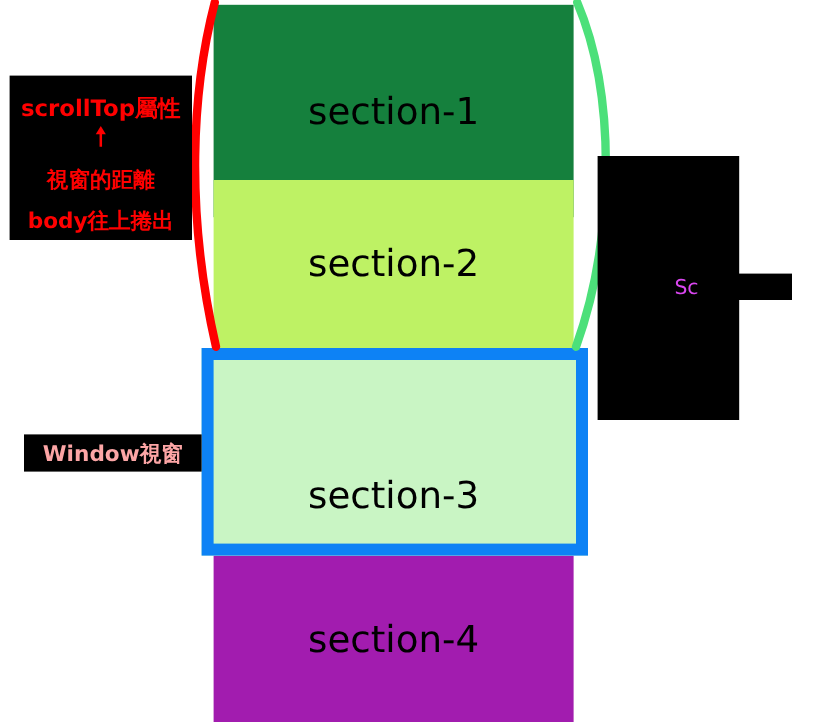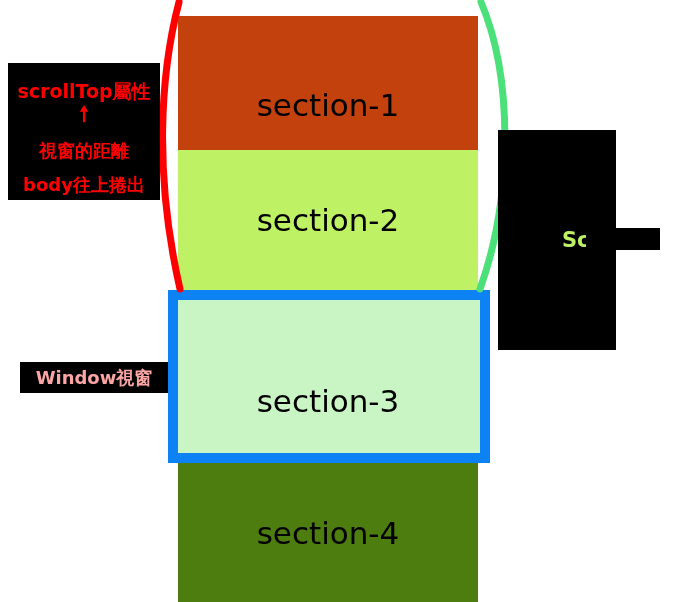--- a/index.html
+++ b/index.html
@@ -26,24 +26,24 @@
     justify-content: center;
     box-sizing: border-box;
   }
   .section-label {
     font-size: 31px;
     color: #000000;
     font-weight: 400;
     letter-spacing: 0px;
     white-space: nowrap;
   }
-  #section-1 { top: 16px;   height: 177px; background: #c2410c; }
+  #section-1 { top: 4px;   height: 177px; background: #15803d; }
   #section-2 { top: 150px; height: 140px; background: #bef264; }
-  #section-3 { top: 290px; height: 222px; background: transparent; }
-  #section-4 { top: 463px; height: 139px; background: #4d7c0f; }
+  #section-3 { top: 302px; height: 222px; background: transparent; }
+  #section-4 { top: 463px; height: 139px; background: #a21caf; }
 
   
   #window-frame {
     position: absolute;
     left: 168px;
     top: 290px;
     width: 322px;
     height: 173px;
     box-sizing: border-box;
     border: 10px solid #0d82f5;
@@ -112,23 +112,23 @@
 
   #scrollheight-callout {
     left: 498px;
     top: 130px;
     width: 118px;
     height: 220px;
     justify-content: center;
     align-items: flex-start;
   }
   .white-text {
-    color: #bef264;
-    font-weight: bold;
-    font-size: 21px;
+    color: #d946ef;
+    font-weight: normal;
+    font-size: 17px;
     white-space: nowrap;
     position: relative;
     left: 64px;
   }
   
   #scrollheight-occluder {
     position: absolute;
     left: 586px;
     top: 228px;
     width: 74px;

